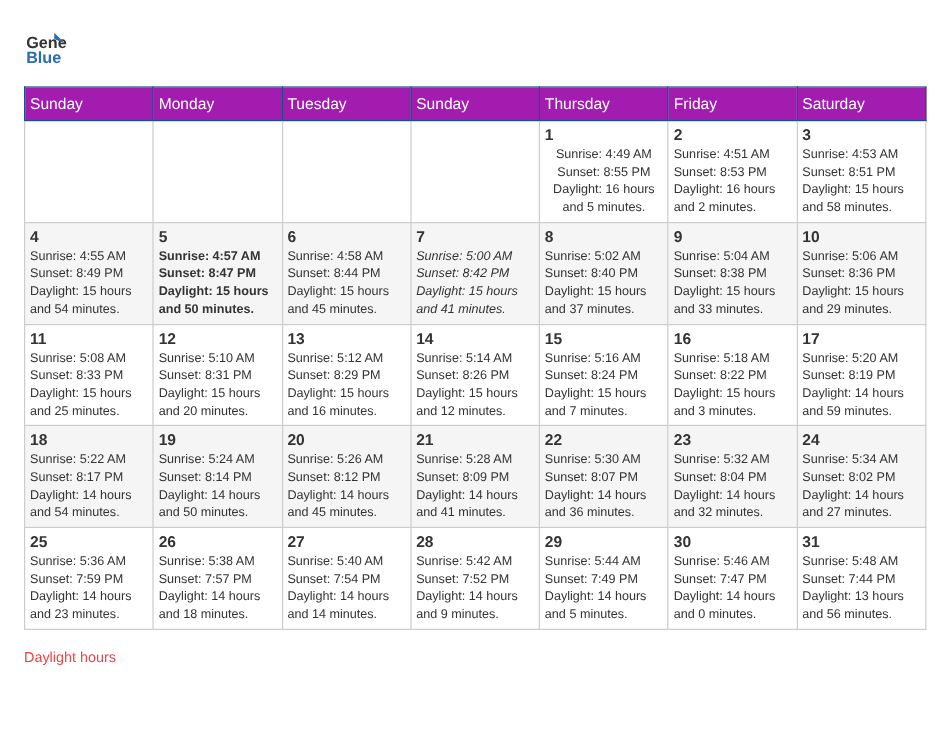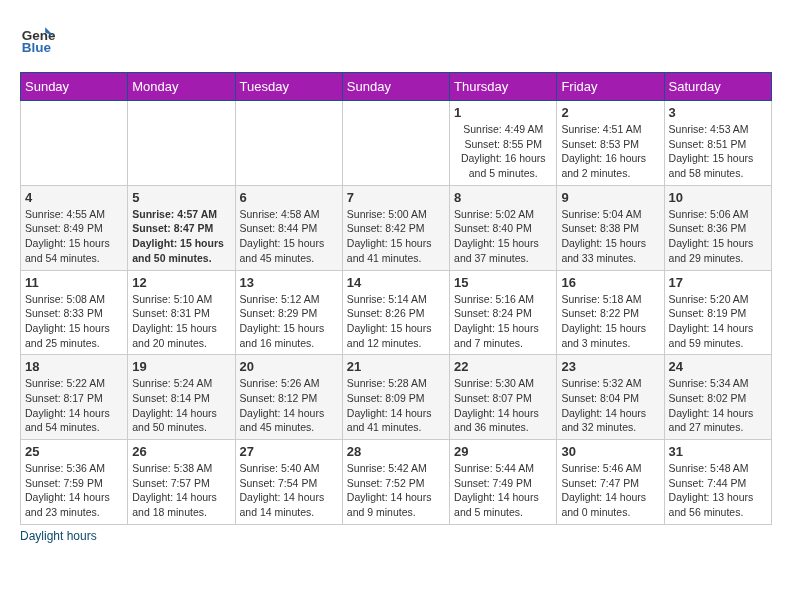--- a/index.html
+++ b/index.html
@@ -70,23 +70,23 @@
     }
     .day-info {
       font-size: 10.5px;
       color: #333;
       line-height: 1.4;
     }
     .empty-cell {
       background: #fff !important;
     }
     .footer-note {
-      margin-top: 4px;
+      margin-top: 16px;
       font-size: 12px;
-      color: #0c4a6e;
+      color: #ef4444;
     }
   </style>
 </head>
 <body>
 
 <div class="header-area">
   <div class="logo">
     <svg class="logo-icon" viewBox="0 0 40 40">
       <text x="2" y="22" font-size="15" font-weight="bold" fill="#333">General</text>
       <text x="2" y="36" font-size="15" font-weight="bold" fill="#2b6cb0">Blue</text>
@@ -154,21 +154,21 @@
         </td>
         <td>
           <div class="day-number">6</div>
           <div class="day-info" style="white-space: pre-line;">Sunrise: 4:58 AM
 Sunset: 8:44 PM
 Daylight: 15 hours
 and 45 minutes.</div>
         </td>
         <td>
           <div class="day-number">7</div>
-          <div class="day-info" style="white-space: pre-line;">Sunrise: 5:00 AM
+          <div class="day-info" style="white-space: pre-line; font-style: italic;">Sunrise: 5:00 AM
 Sunset: 8:42 PM
 Daylight: 15 hours
 and 41 minutes.</div>
         </td>
         <td>
           <div class="day-number">8</div>
           <div class="day-info" style="white-space: pre-line;">Sunrise: 5:02 AM
 Sunset: 8:40 PM
 Daylight: 15 hours
 and 37 minutes.</div>

